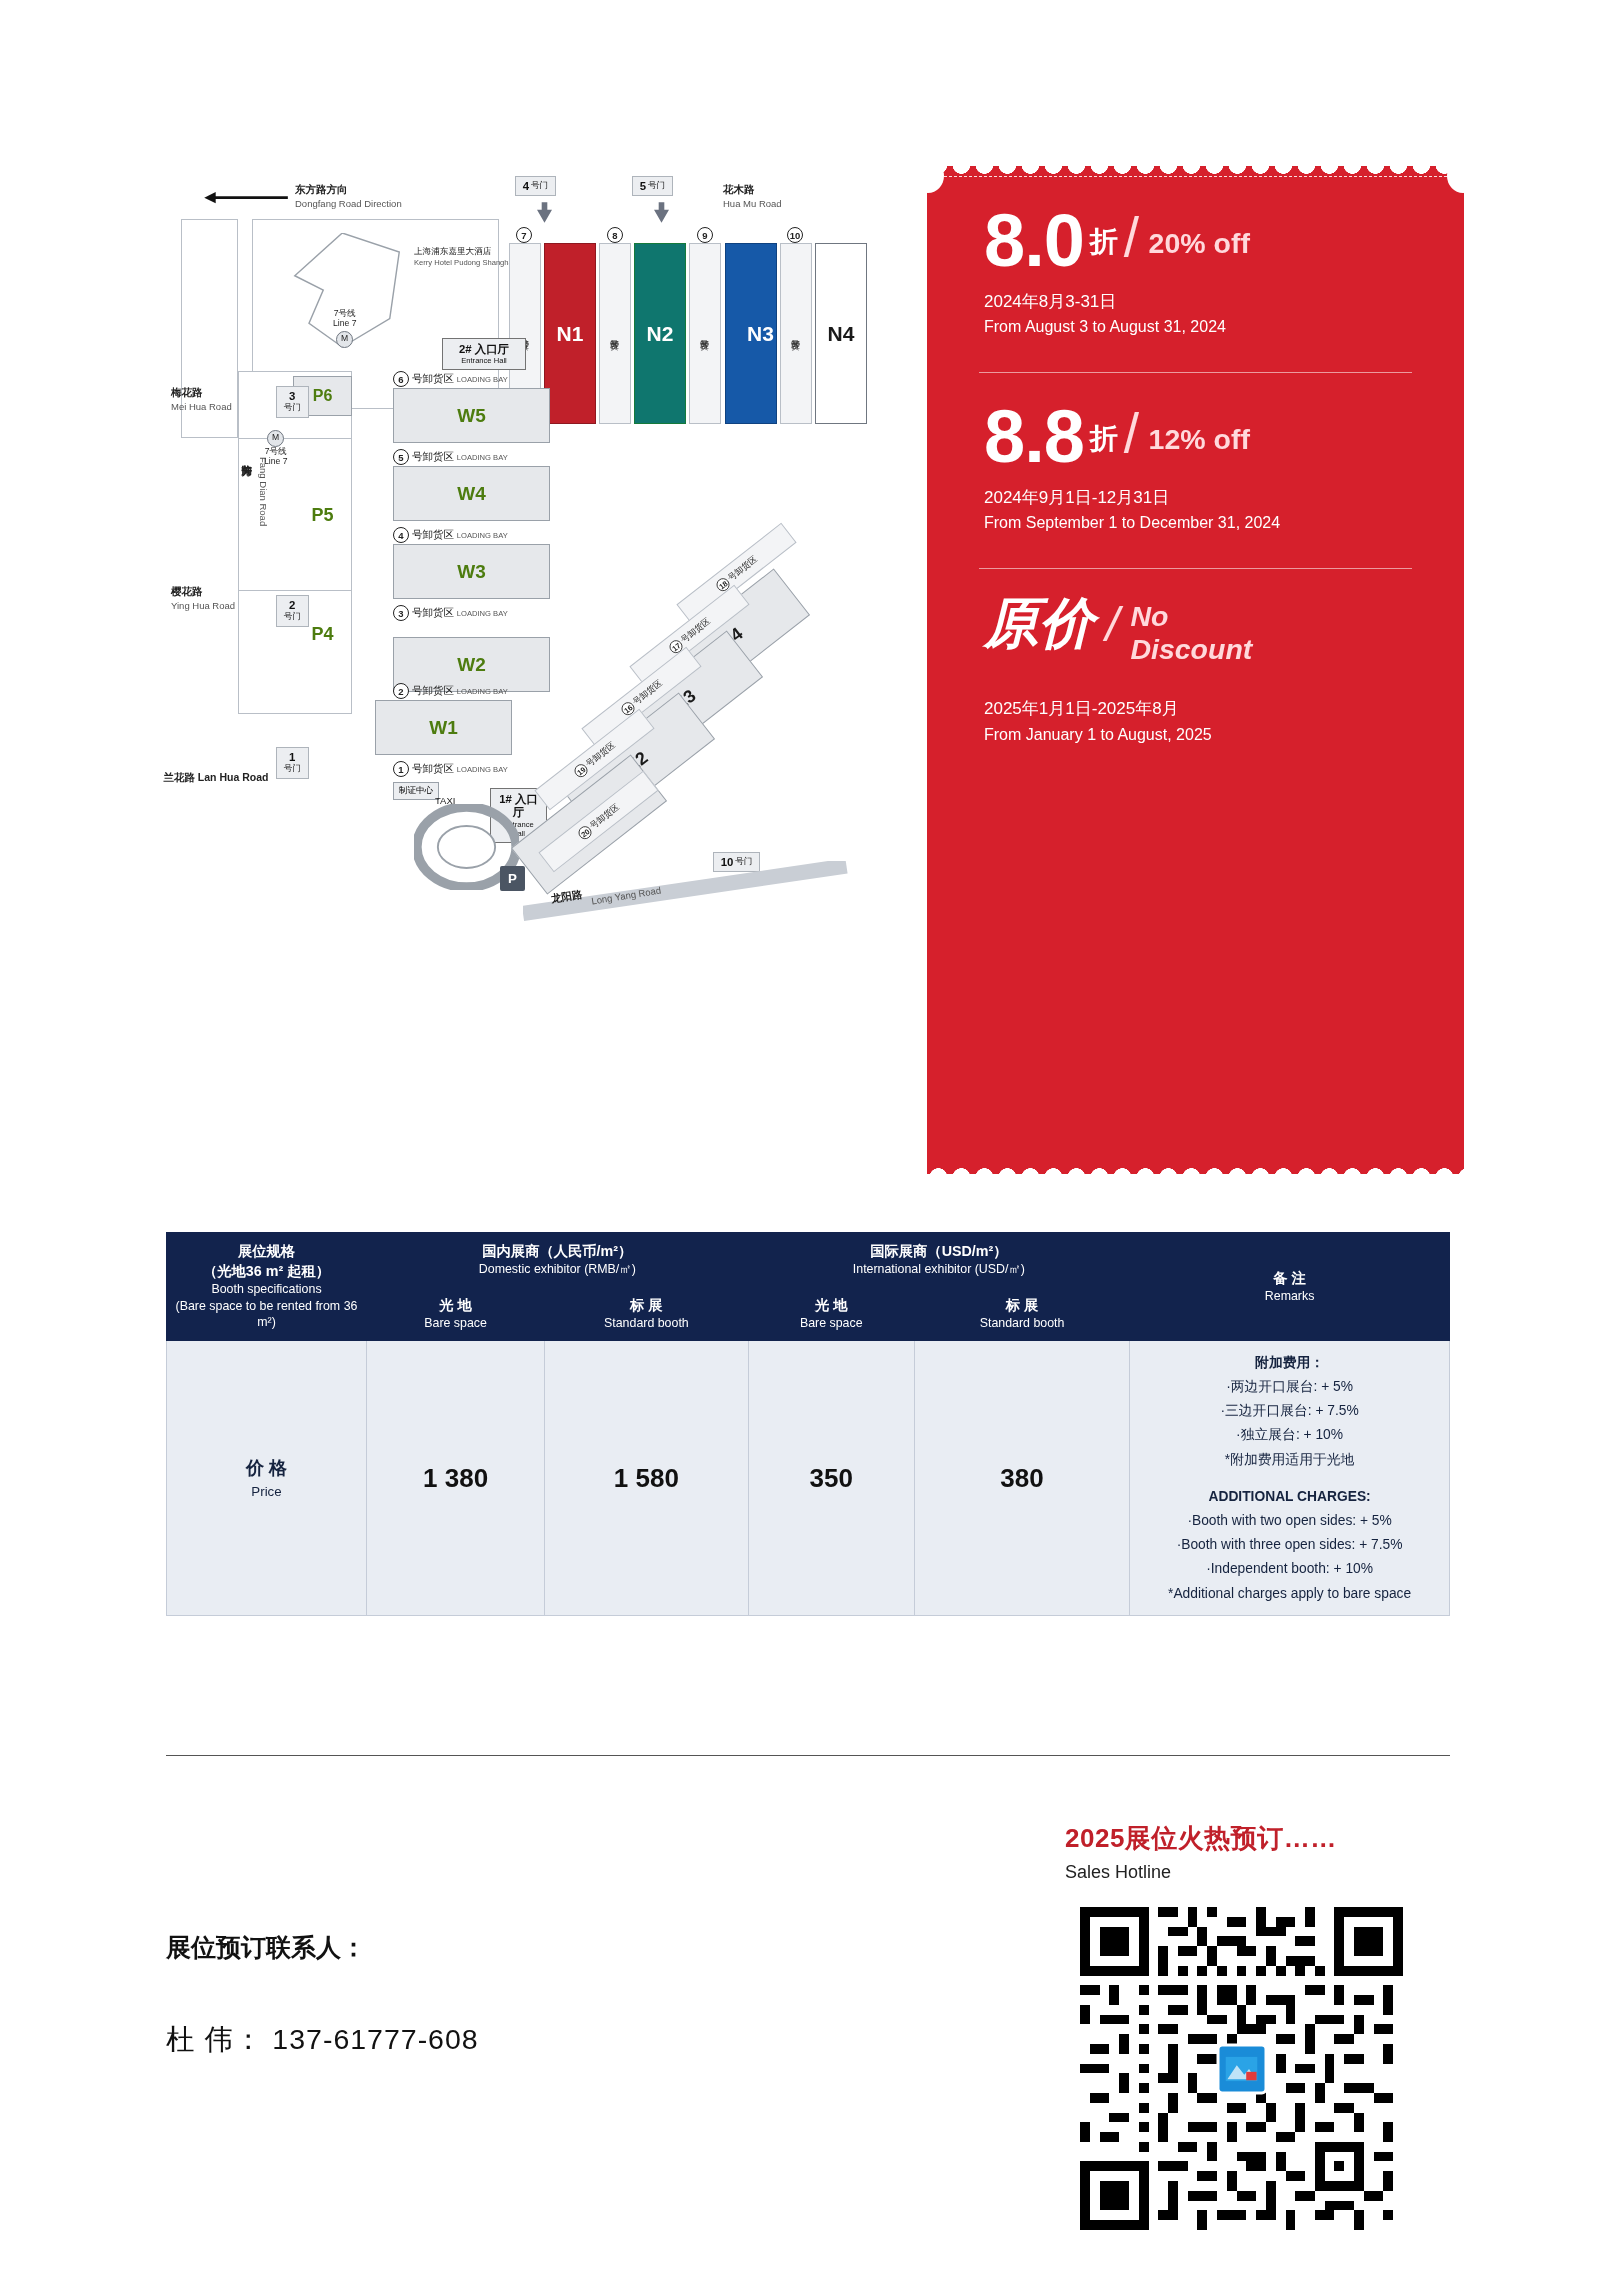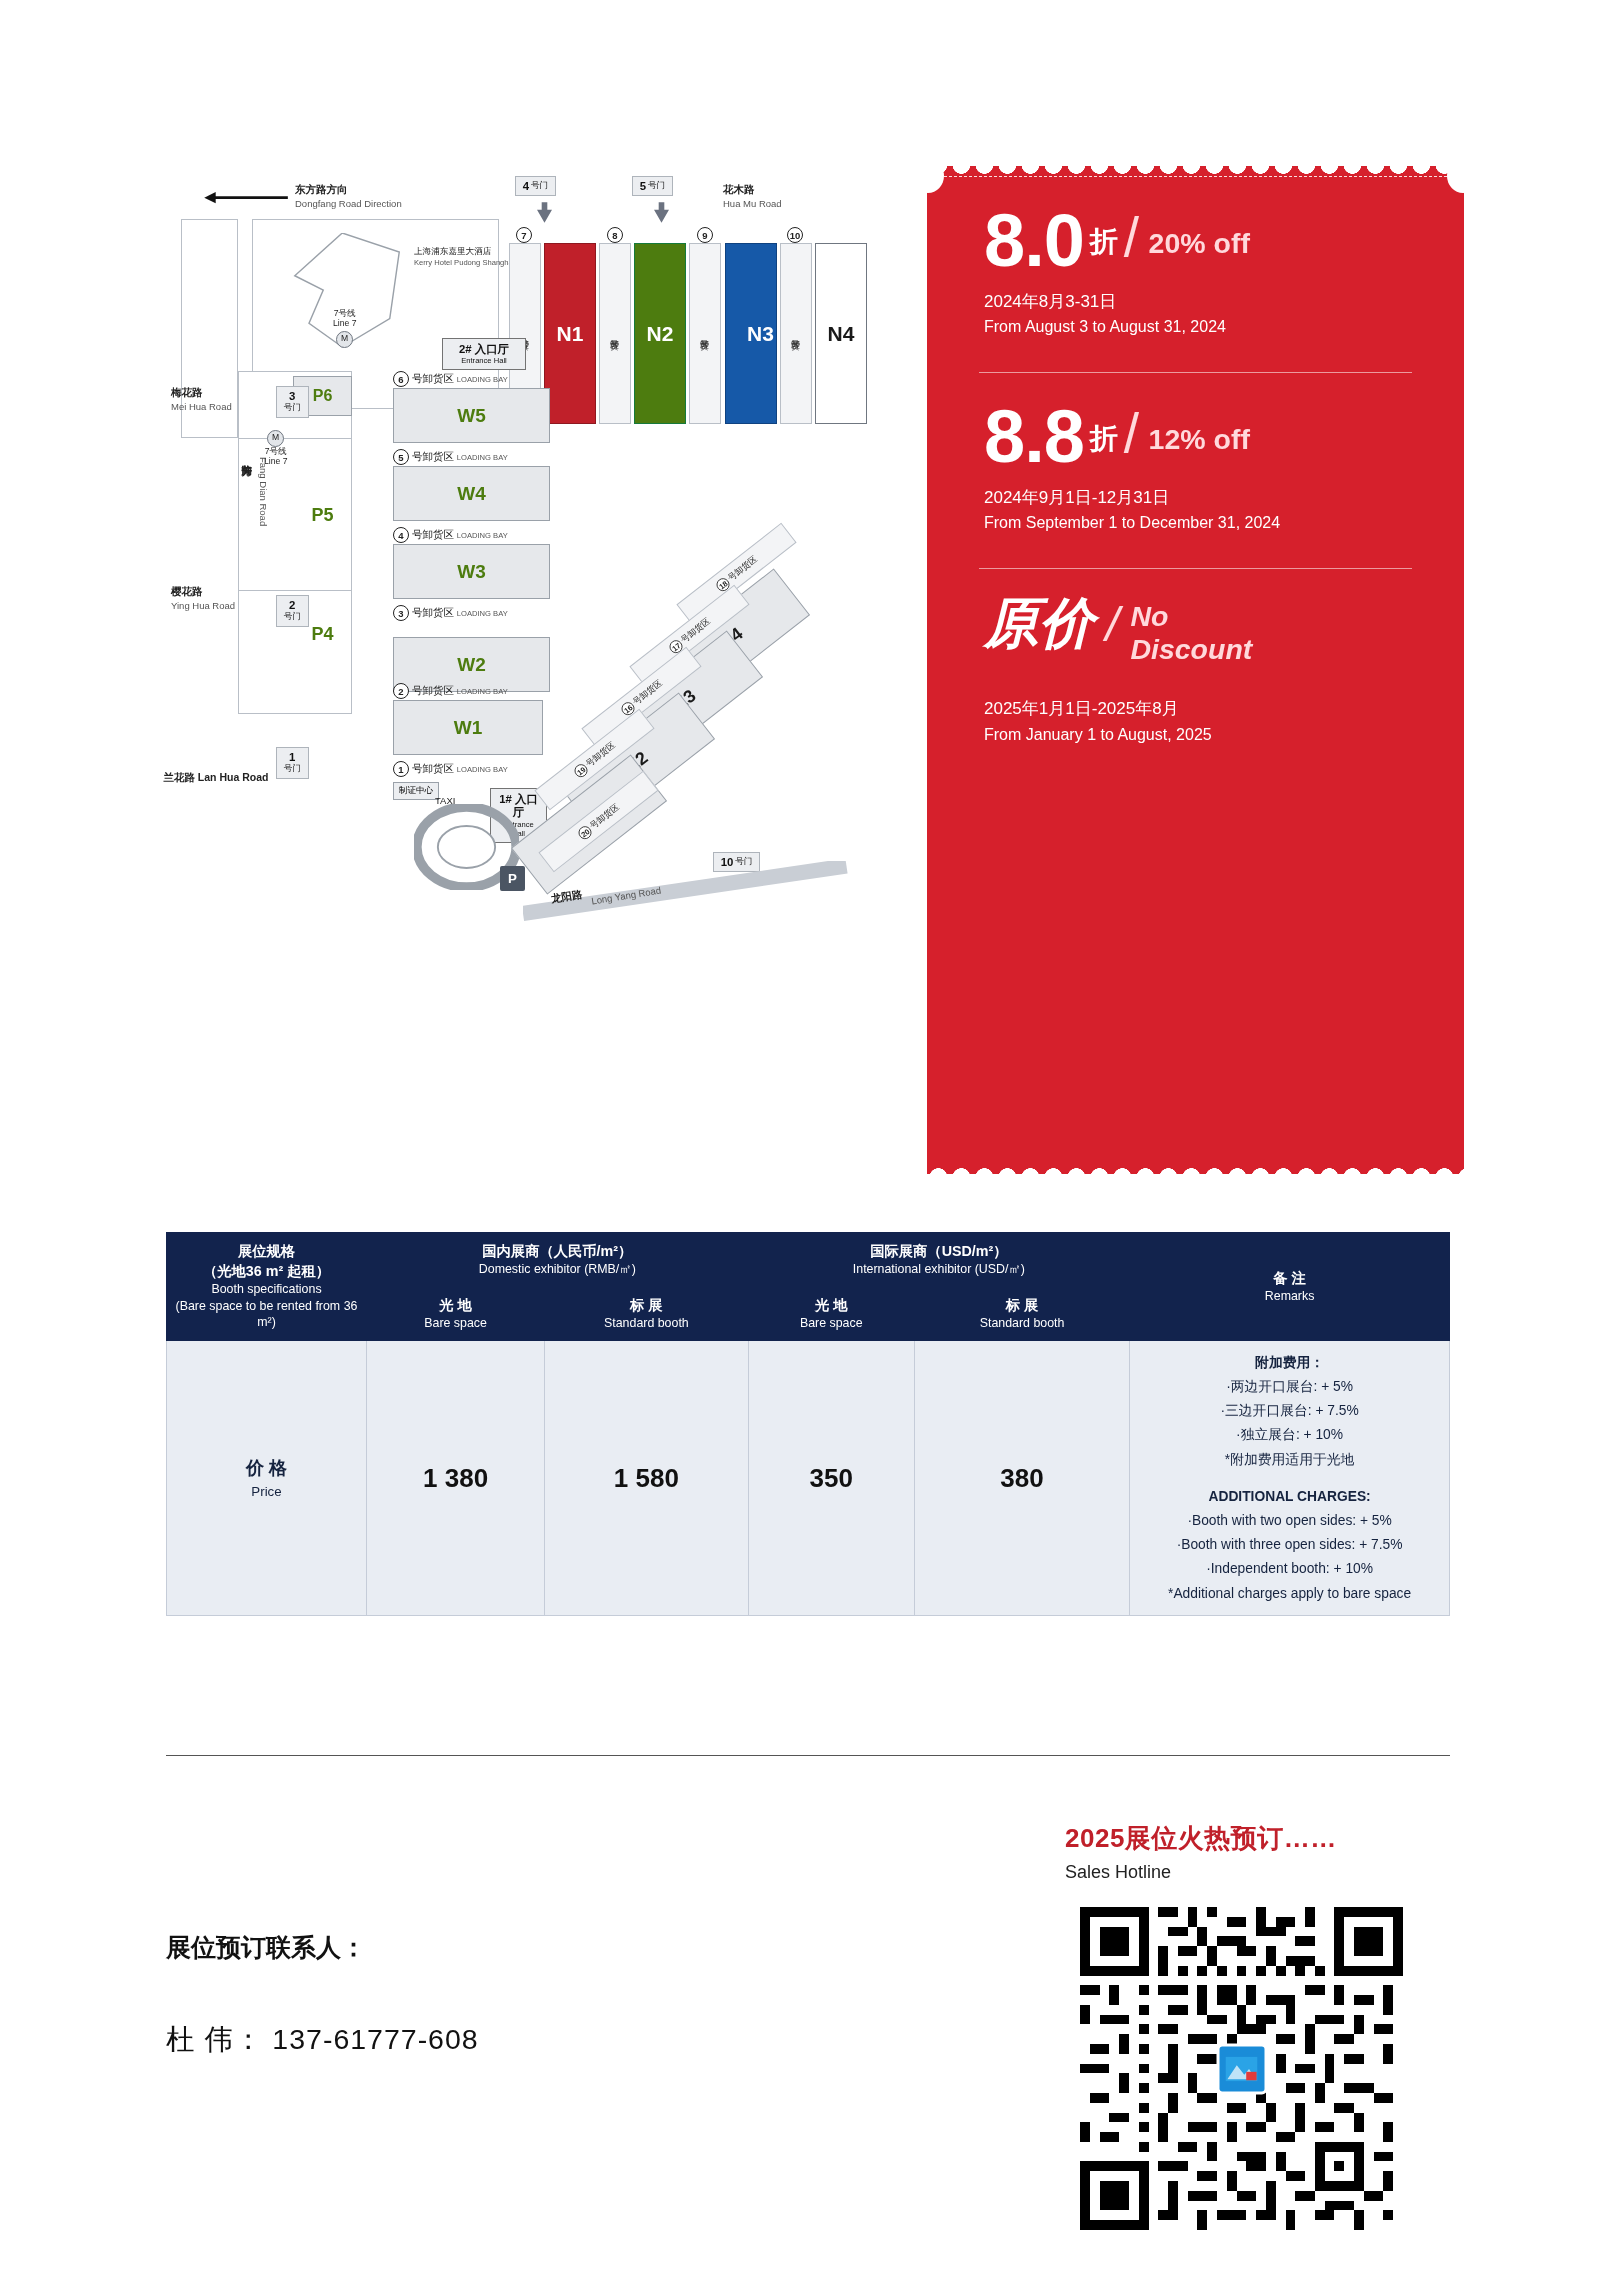--- a/index.html
+++ b/index.html
@@ -28,21 +28,21 @@
     background: #ffffff;
   }
   .hall {
     position: absolute;
     border: 1.4px solid #6f7680;
     background: #ffffff;
     display: flex; align-items: center; justify-content: center;
     font-weight: bold; font-size: 21px; color: #1a1a1a;
   }
   .hall.red { background: #c0202a; border-color:#8e1820; color:#fff; }
-  .hall.green { background: #4d7c0f; border-color:#157a3b; color:#fff; }
+  .hall.green { background: #0f766e; border-color:#157a3b; color:#fff; }
   .hall.blue { background: #1659a8; border-color:#0f4280; color:#fff; }
 
   .loadbay {
     position: absolute;
     background: #f3f4f6;
     border: 1px solid #b9bfc7;
     display:flex; align-items:center; justify-content:center;
     font-size: 8.6px; color:#333;
     writing-mode: vertical-rl;
     letter-spacing: 0.5px;
@@ -319,21 +319,21 @@
     <span>号卸货区</span>
     <span style="font-size:7.6px;color:#555;">LOADING BAY</span>
   </div>
   <div class="plot" style="left:241px;top:494px;width:157px;height:55px;">W2</div>
 
   <div class="lb-label" style="left:241px;top:540px;">
     <span class="numcircle">2</span>
     <span>号卸货区</span>
     <span style="font-size:7.6px;color:#555;">LOADING BAY</span>
   </div>
-  <div class="plot" style="left:241px;top:557px;width:150px;height:55px;">W1</div>
+  <div class="plot" style="left:223px;top:557px;width:137px;height:55px;">W1</div>
 
   <div class="lb-label" style="left:241px;top:618px;">
     <span class="numcircle">1</span>
     <span>号卸货区</span>
     <span style="font-size:7.6px;color:#555;">LOADING BAY</span>
   </div>
 
   <div style="position:absolute;left:241px;top:639px;border:1px solid #9aa1a9;background:#eceef1;font-size:8.6px;padding:1.9px 4.8px;">制证中心</div>
 
   <div class="blockline" style="left:86px;top:228px;width:114px;height:95px;"></div>

